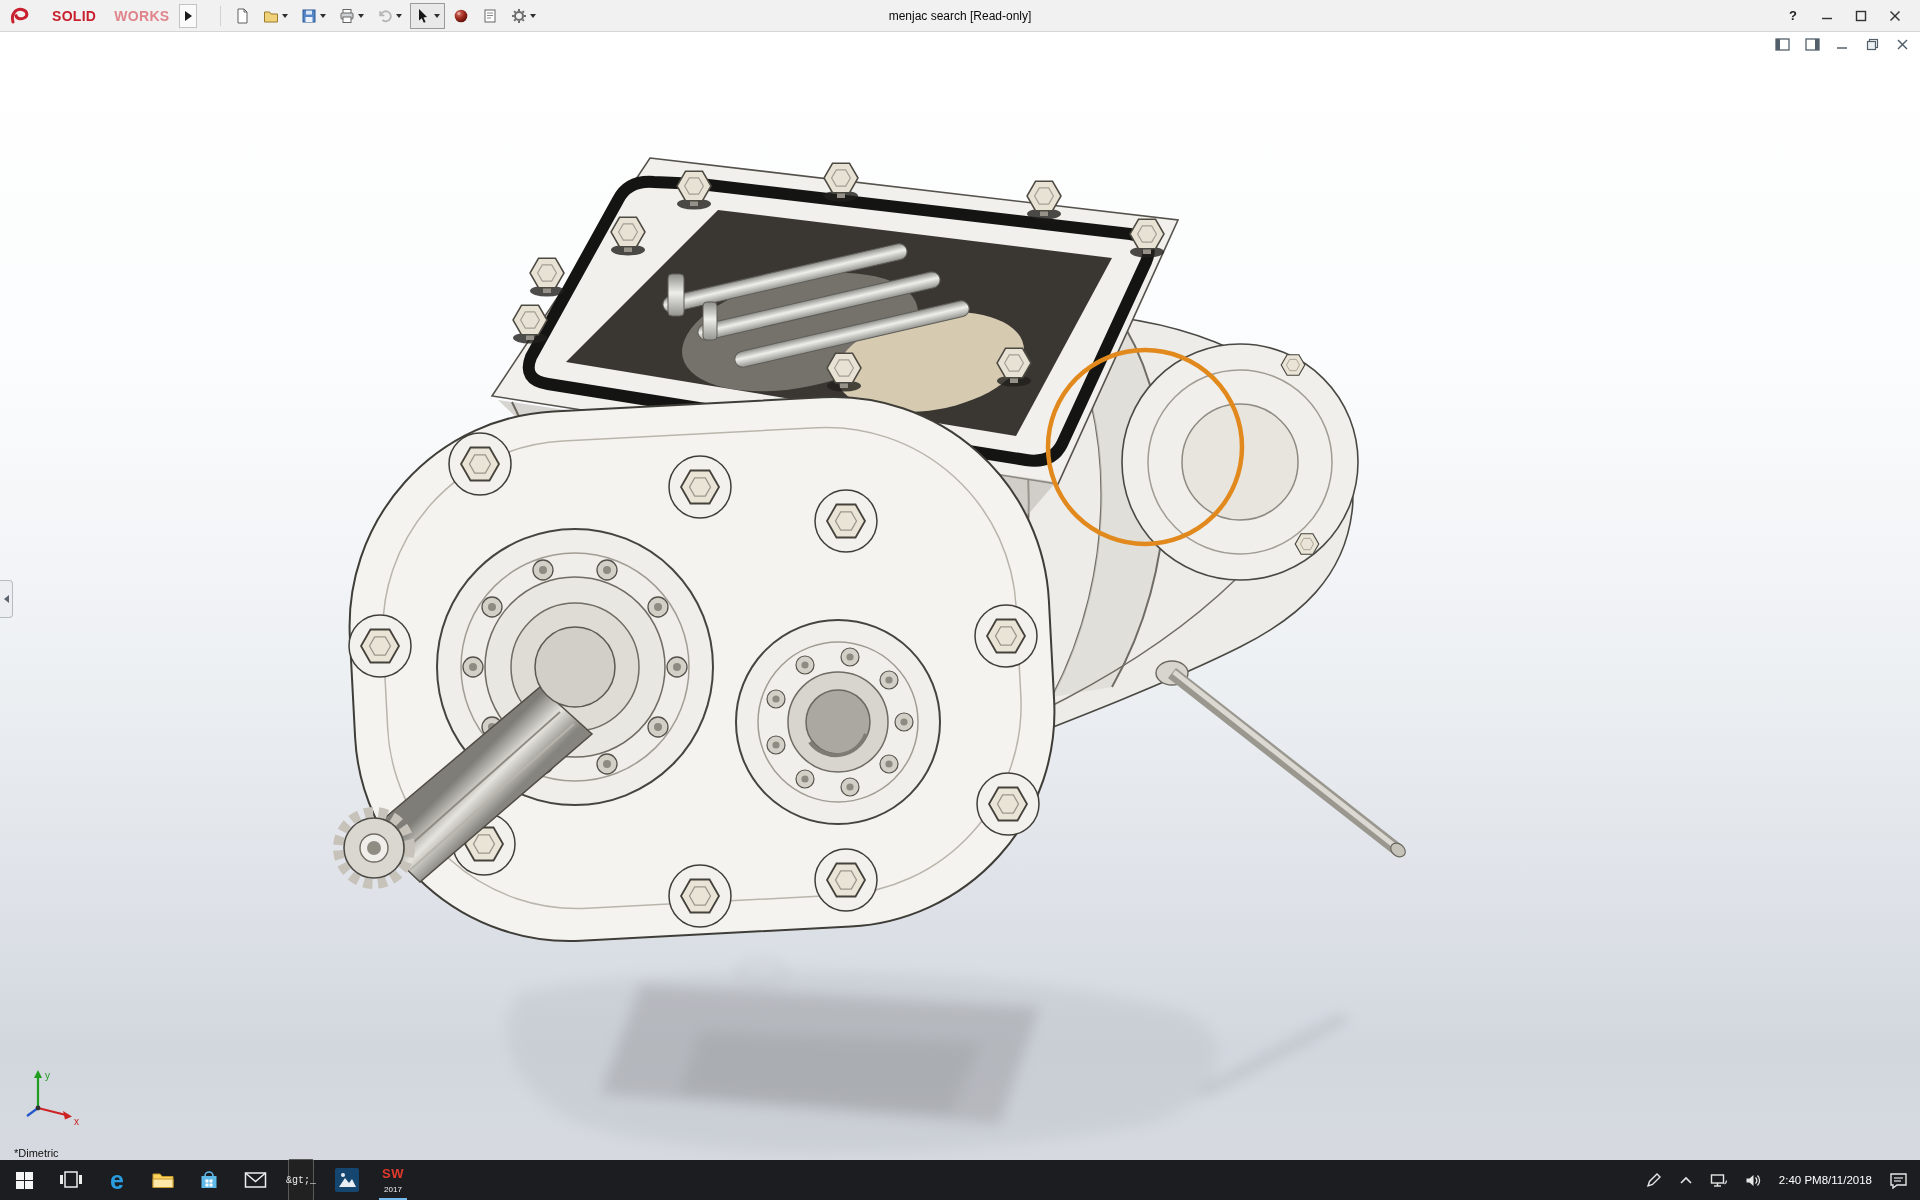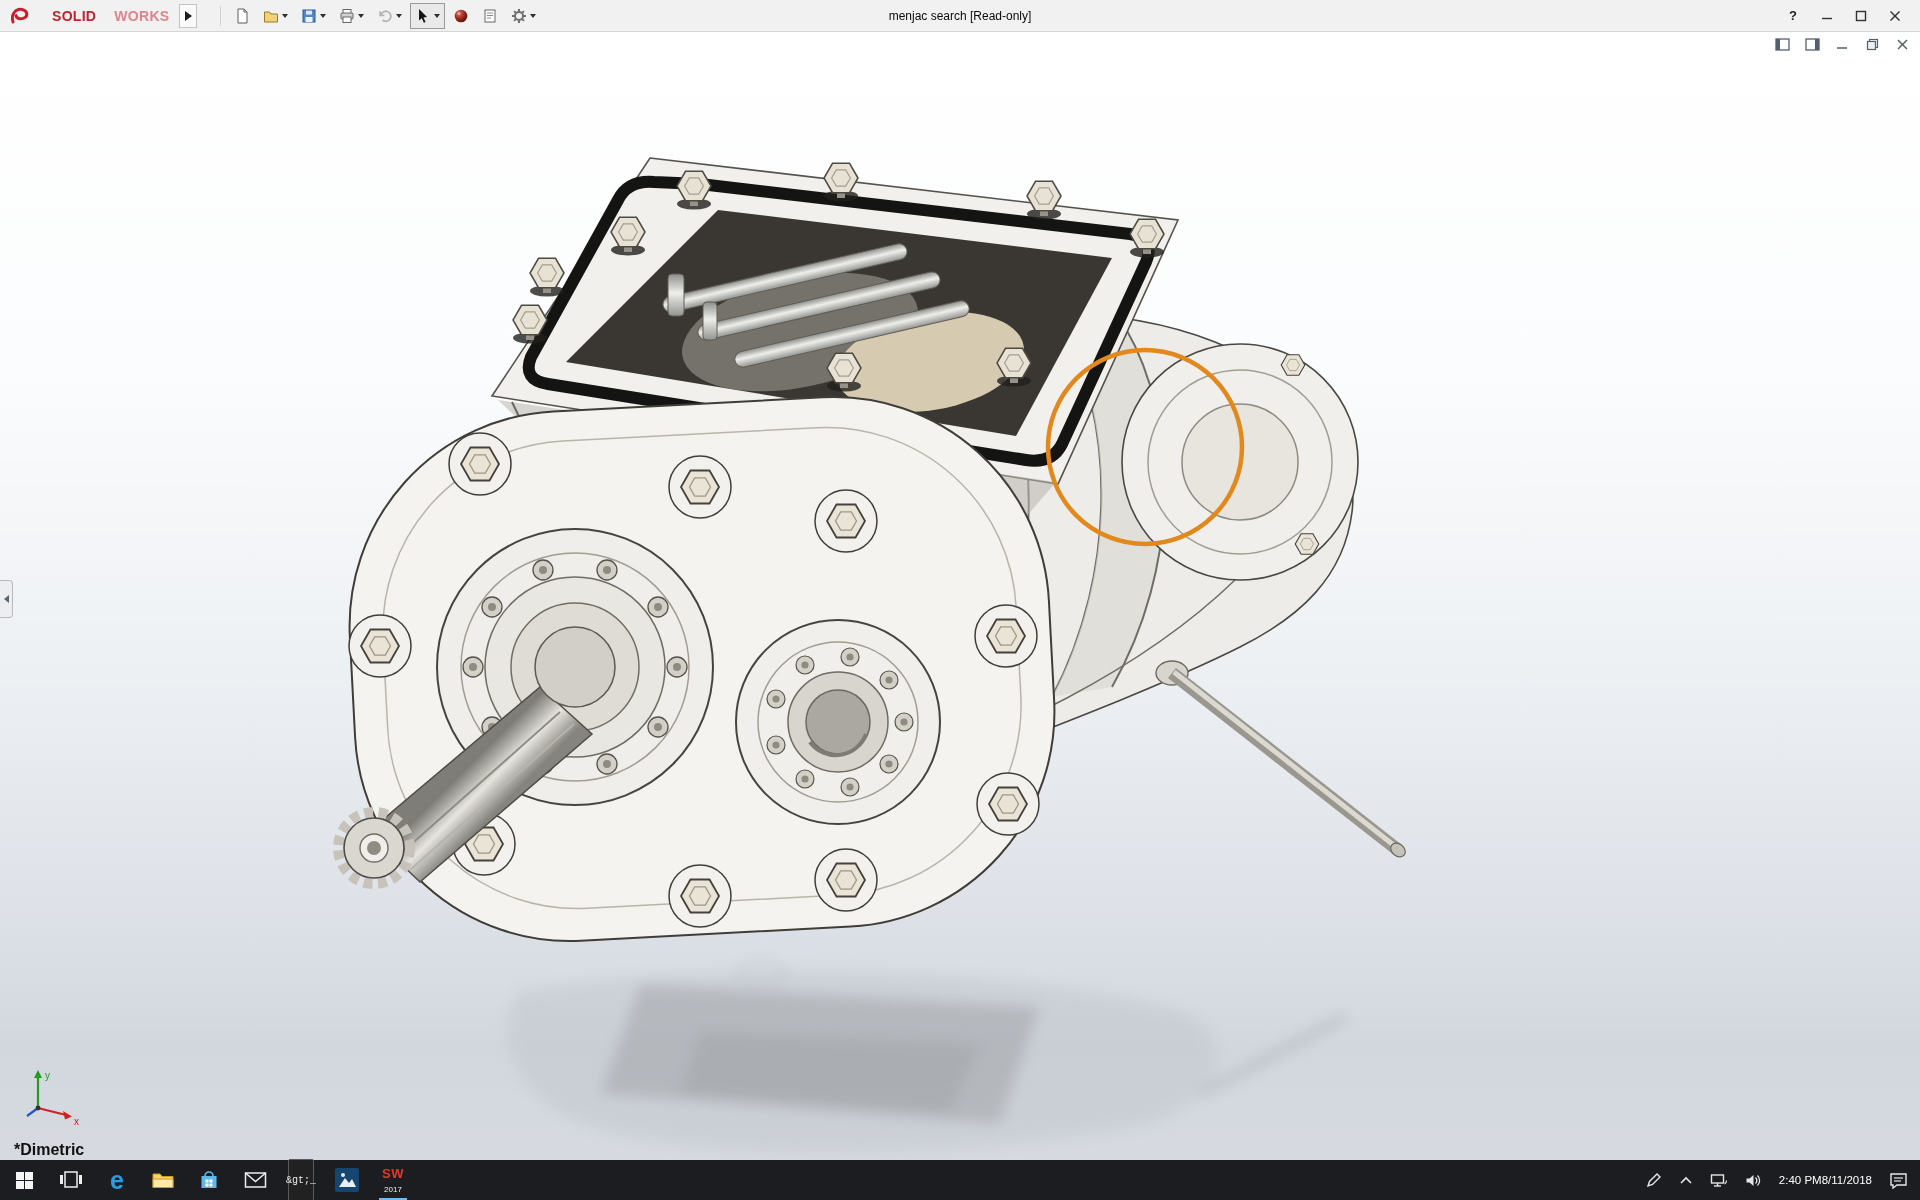--- a/index.html
+++ b/index.html
@@ -24,21 +24,21 @@
   .help-glyph { font-size:13px; color:#222; font-weight:bold; }
 
   
   .viewport { flex:1 1 auto; position:relative; overflow:hidden;
     background:linear-gradient(180deg,#ffffff 0%,#fbfcfd 30%,#eef1f4 55%,#dfe3e9 76%,#d2d7de 90%,#d6dae0 100%); }
   .model-canvas { position:absolute; left:0; top:0; }
   .doc-controls { position:absolute; top:3px; right:8px; display:flex; align-items:center; gap:10px; }
   .doc-btn { width:20px; height:18px; display:flex; align-items:center; justify-content:center; }
   .left-tab { position:absolute; left:0; top:548px; width:13px; height:38px; background:#eceef1; border:1px solid #b6bbc2; border-left:none; border-radius:0 4px 4px 0; display:flex; align-items:center; justify-content:center; }
   .tri-left-sm { width:0; height:0; border-top:4px solid transparent; border-bottom:4px solid transparent; border-right:5px solid #5b6570; }
-  .view-label { position:absolute; left:14px; bottom:1px; font-size:16px; font-weight:bold; color:#101010; }
+  .view-label { position:absolute; left:14px; bottom:1px; font-size:11px; font-weight:normal; color:#101010; }
   .triad { position:absolute; left:20px; bottom:34px; }
 
   
   .taskbar { height:40px; background:#1b1d20; display:flex; align-items:stretch; flex:0 0 auto; }
   .tb-btn { display:flex; align-items:center; justify-content:center; }
   .start-btn { width:48px; }
   .search-box { width:338px; background:#ffffff; border:1px solid #8a8a8a; display:flex; align-items:center; gap:9px; padding:0 10px; }
   .search-box input { flex:1; border:none; outline:none; background:transparent; font-size:13.5px; color:#4a4a4a; font-family:"Liberation Sans", sans-serif; }
   .search-box input::placeholder { color:#5f5f5f; opacity:1; }
   .task-icon { width:46px; position:relative; display:flex; align-items:center; justify-content:center; }

